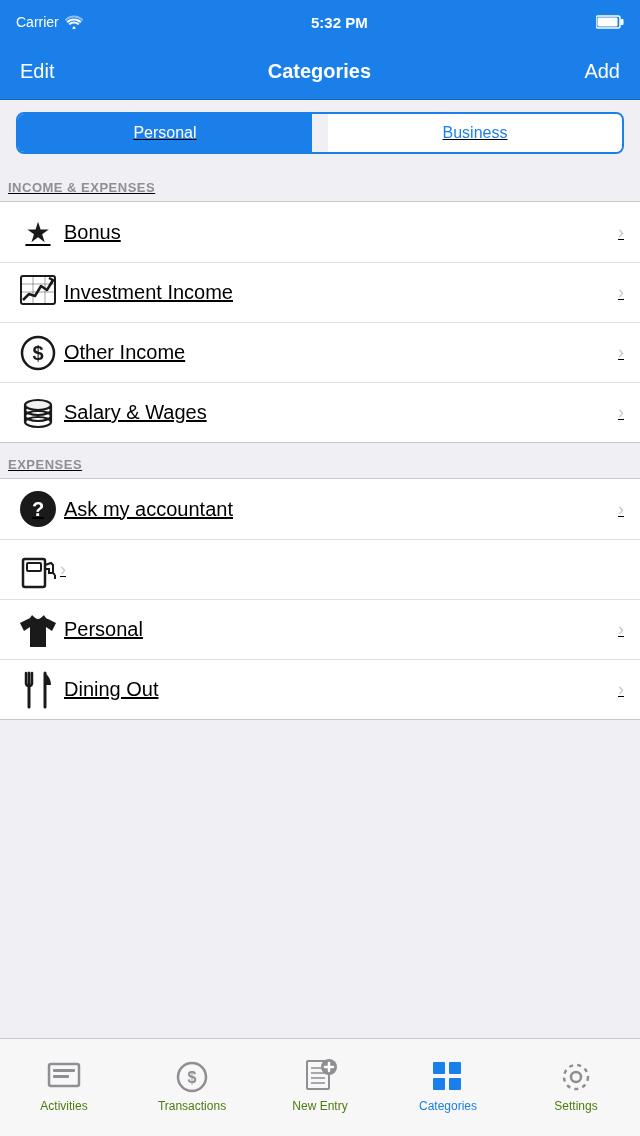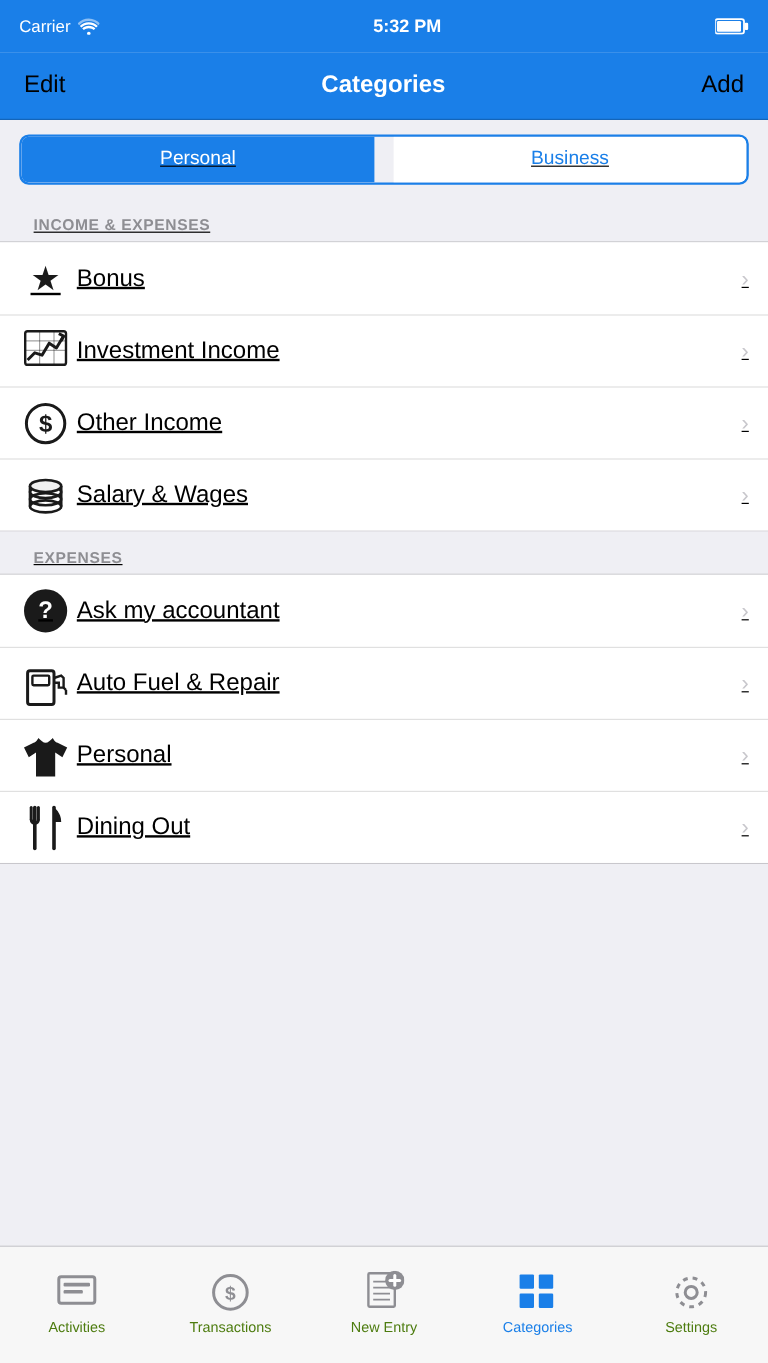--- a/index.html
+++ b/index.html
@@ -34,21 +34,21 @@
     .nav-bar {
       background: #1a7fe8;
       height: 56px;
       display: flex;
       align-items: center;
       justify-content: space-between;
       padding: 0 20px;
       border-bottom: 1px solid rgba(0,0,0,0.2);
     }
     .nav-btn {
-      color: #000000;
+      color: #ffffff;
       font-size: 20px;
       font-weight: 400;
       background: none;
       border: none;
       cursor: pointer;
     }
     .nav-title {
       color: white;
       font-size: 20px;
       font-weight: 700;
@@ -78,21 +78,21 @@
       color: white;
     }
     .segment-btn.inactive {
       background: white;
       color: #1a7fe8;
       margin-left: 16px;
     }
 
     
     .section-header {
-      padding: 14px 28px 6px;
+      padding: 14px 8px 6px;
       font-size: 13px;
       font-weight: 600;
       color: #8e8e93;
       letter-spacing: 0.5px;
       background: #efeff4;
     }
 
     
     .list-section {
       background: white;
@@ -312,21 +312,20 @@
         <svg width="38" height="42" viewBox="0 0 38 42">
 
           <rect x="4" y="10" width="22" height="28" rx="2" fill="none" stroke="#1a1a1a" stroke-width="2.5"></rect>
           <rect x="8" y="14" width="14" height="8" rx="1" fill="none" stroke="#1a1a1a" stroke-width="2"></rect>
 
           <path d="M26 16 L32 14 L34 16 L34 24 L30 24 L30 20 L26 20" fill="none" stroke="#1a1a1a" stroke-width="2"></path>
           <line x1="34" y1="24" x2="36" y2="26" stroke="#1a1a1a" stroke-width="2"></line>
           <line x1="36" y1="26" x2="36" y2="30" stroke="#1a1a1a" stroke-width="2"></line>
         </svg>
       </div>
-      <span class="item-label">Auto Fuel &amp; Repair</span>
       <span class="chevron">›</span>
     </div>
 
     <div class="list-item">
       <div class="item-icon">
         <svg width="40" height="38" viewBox="0 0 40 38">
           <path d="M14 4 C14 4 12 8 10 8 L2 12 L6 20 L12 16 L12 36 L28 36 L28 16 L34 20 L38 12 L30 8 C28 8 26 4 26 4 C24 6 22 8 20 8 C18 8 16 6 14 4 Z" fill="#1a1a1a"></path>
         </svg>
       </div>
       <span class="item-label">Personal</span>

